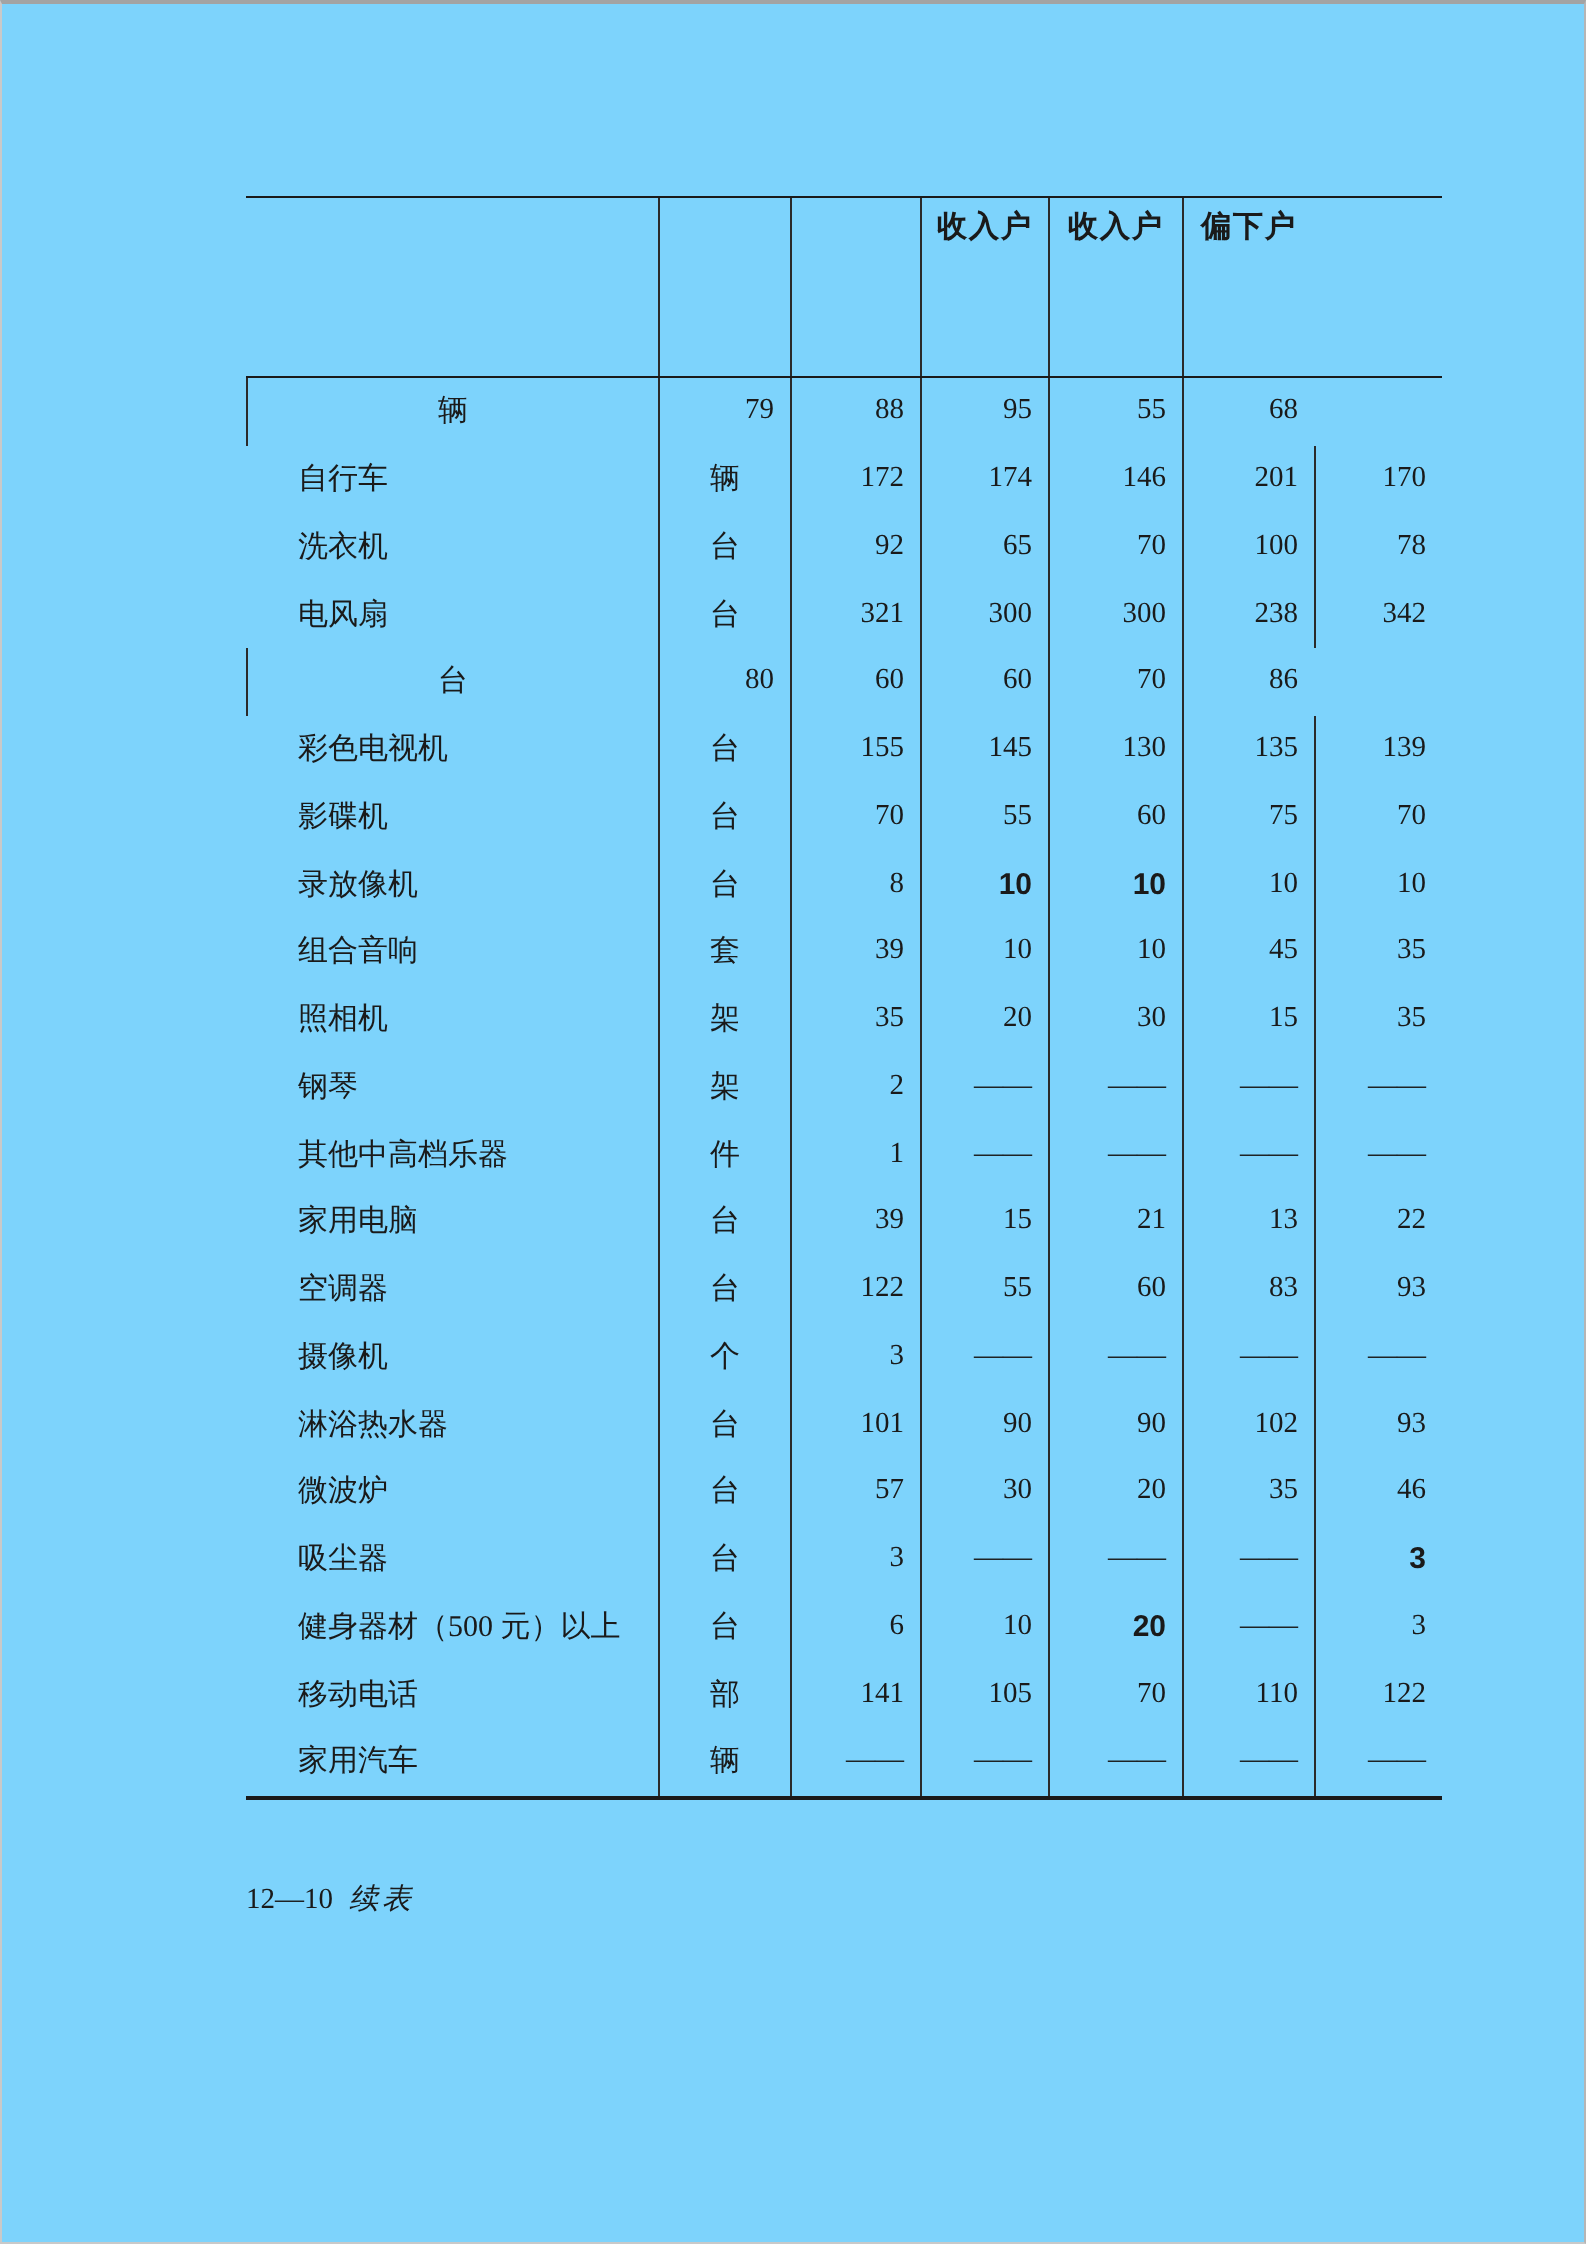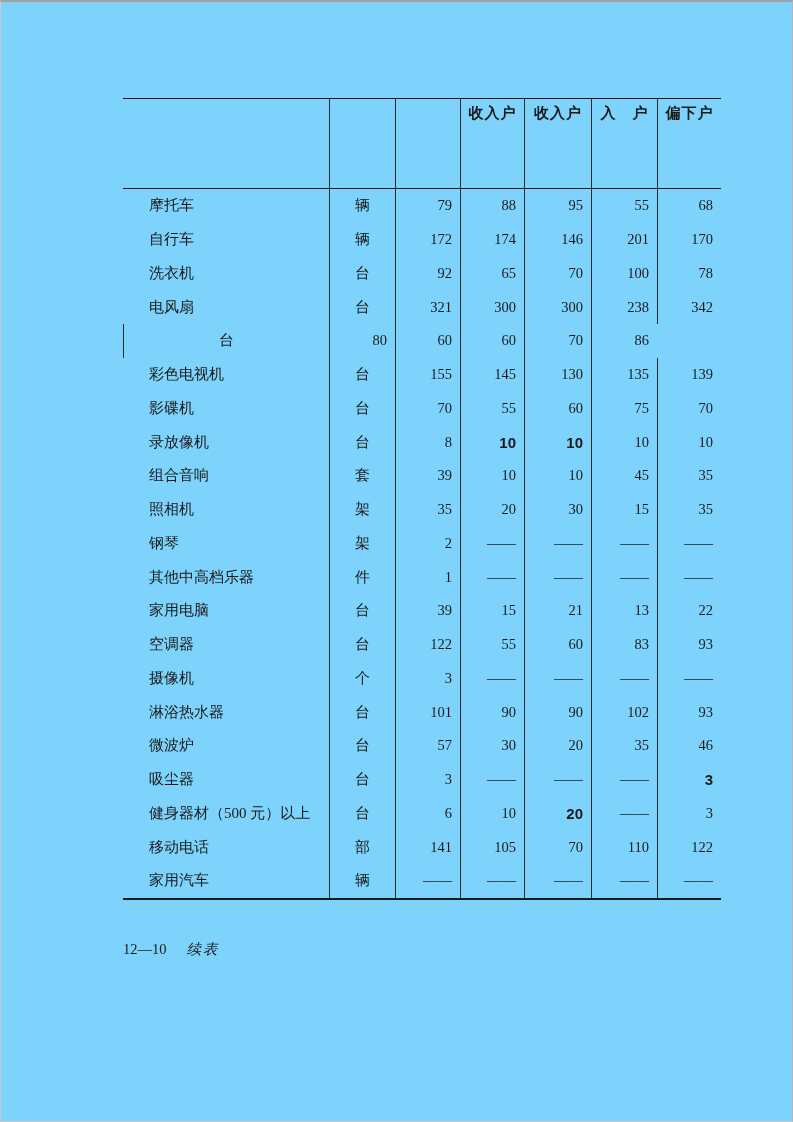--- a/index.html
+++ b/index.html
@@ -75,45 +75,43 @@
     font-size: 14.5px;
     font-family: "Liberation Serif", serif;
     font-weight: 400;
   }
   .footer {
     position: absolute;
     left: 122px;
     top: 938px;
     font-size: 14.5px;
     display: flex;
-    gap: 20px;
+    gap: 8px;
     align-items: baseline;
   }
   .footer .cont { font-style: italic; letter-spacing: 2px; font-family: Liberation Serif, serif; }
 </style>
 </head>
 <body>
 
 <div class="page">
 
   <div class="stat-table">
 
     <div class="thead">
       <div class="cell col-item"></div>
       <div class="cell col-unit bl"></div>
       <div class="cell bl"></div>
       <div class="cell bl">收入户</div>
       <div class="cell bl">收入户</div>
-      <div class="cell bl">入　户</div>
       <div class="cell bl">偏下户</div>
     </div>
 
     <div class="tbody" id="tbody">
         <div class="trow">
-          <div class="cell col-item">摩托车</div>
           <div class="cell col-unit bl">辆</div>
           <div class="cell col-num bl">79</div>
           <div class="cell col-num bl">88</div>
           <div class="cell col-num bl">95</div>
           <div class="cell col-num bl">55</div>
           <div class="cell col-num bl">68</div>
         </div>
         <div class="trow">
           <div class="cell col-item">自行车</div>
           <div class="cell col-unit bl">辆</div>

